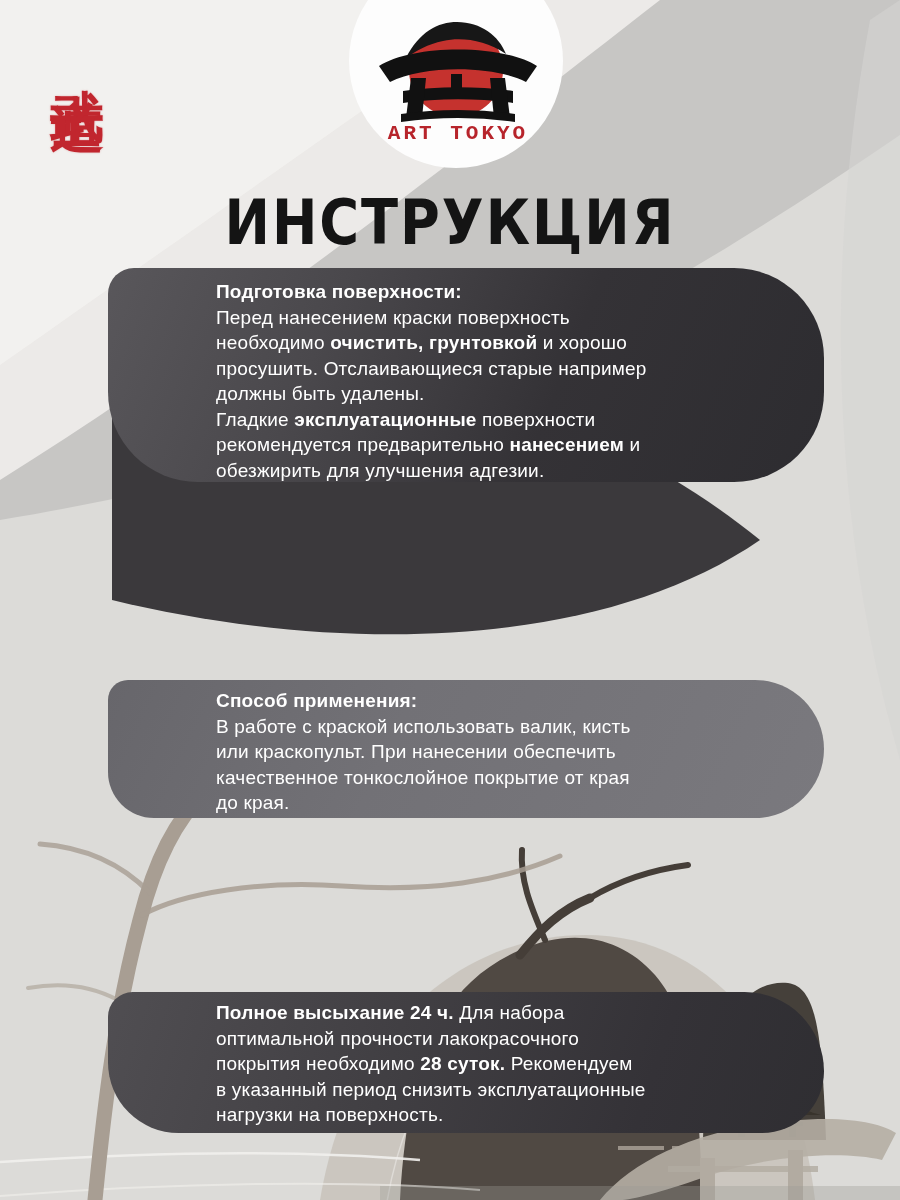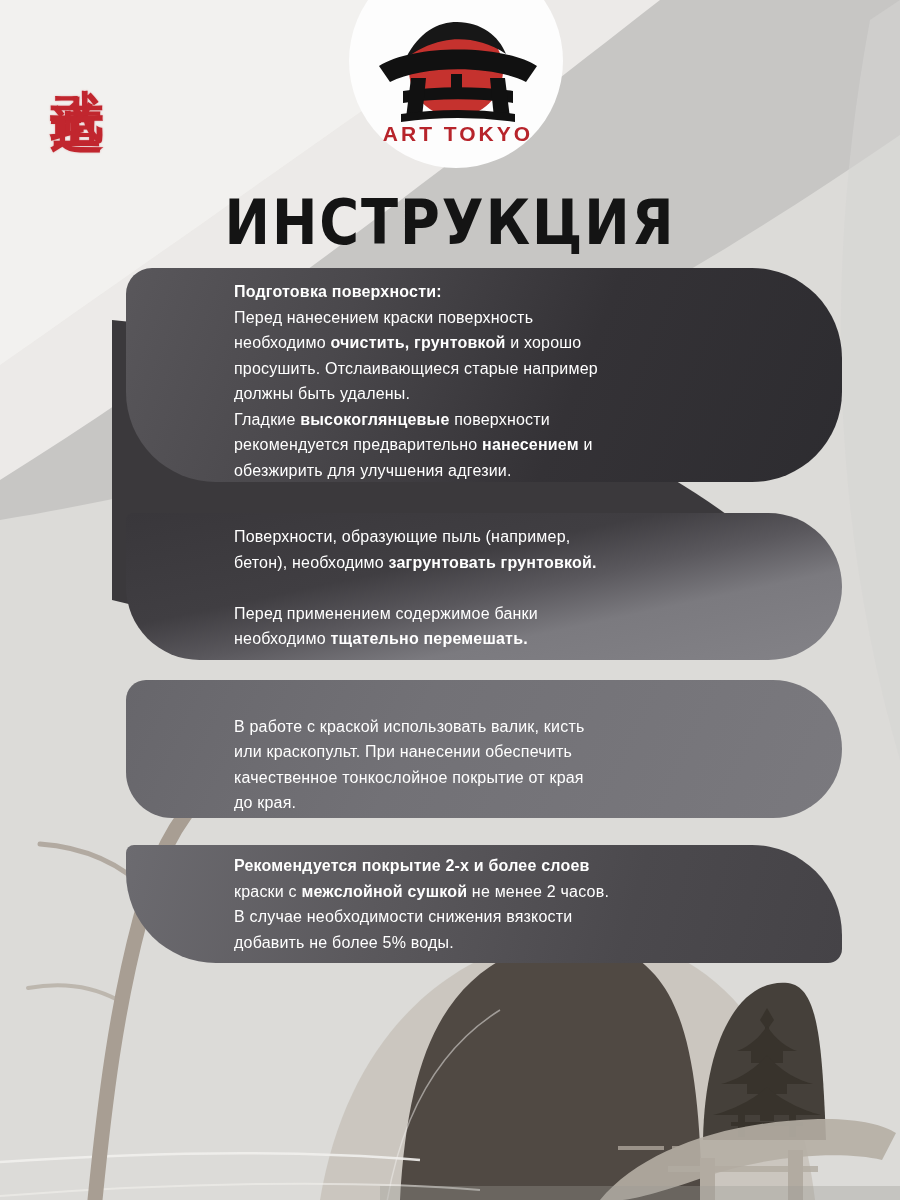--- a/index.html
+++ b/index.html
@@ -19,38 +19,38 @@
     color:#c1262e;font-weight:700;
     text-shadow:0 0 2px rgba(193,38,46,.35);
   }
 
   
   .logo{position:absolute;left:343px;top:-54px;width:230px;height:236px;z-index:3;}
   .logo svg{display:block;}
   .brand{
     position:absolute;left:0;top:176px;width:230px;text-align:center;
     color:#b7242b;font-weight:bold;font-size:21px;letter-spacing:3px;
-    font-family:Liberation Sans, sans-serif;
+    font-family:Liberation Mono, monospace;
   }
 
   
   .title{
     position:absolute;left:0;top:186px;width:900px;margin:0;z-index:3;
     text-align:center;color:#141414;
     font-family:"DejaVu Sans",sans-serif;font-weight:800;
     font-size:56px;letter-spacing:2px;
     transform:scale(.97,1.12);transform-origin:center top;
   }
 
   
   .block{
-    position:absolute;left:126px;width:716px;z-index:2;
+    position:absolute;left:108px;width:716px;z-index:2;
     box-sizing:border-box;color:#fff;
     padding:8px 24px 8px 108px;
-    font-size:16px;line-height:25.5px;letter-spacing:.2px;
+    font-size:19px;line-height:25.5px;letter-spacing:.2px;
   }
   .block p{margin:0;white-space:pre-line;}
   .block b{font-weight:bold;}
   .b1{top:268px;height:214px;border-radius:26px 90px 90px 90px;padding-top:11px;
       background:linear-gradient(112deg,#59575b 0%,#4a484c 30%,#343236 62%,#2d2c30 100%);}
   .b2{top:513px;height:147px;border-radius:8px 90px 90px 90px;padding-top:11px;
       background:linear-gradient(168deg,#39373b 0%,#403e42 38%,#5a585d 54%,#7b7a7f 70%,#838287 100%);}
   .b3{top:680px;height:138px;border-radius:26px 90px 90px 60px;padding-top:8px;
       background:linear-gradient(115deg,#67666b 0%,#727176 40%,#7a797e 100%);}
   .b4{top:845px;height:118px;border-radius:8px 90px 14px 90px;padding-top:8px;
@@ -153,38 +153,32 @@
   </div>
 
   <h1 class="title">ИНСТРУКЦИЯ</h1>
 
   <section class="block b1">
     <p><b>Подготовка поверхности:</b><span>
 Перед нанесением краски поверхность
 необходимо </span><b>очистить, грунтовкой</b><span> и хорошо
 просушить. Отслаивающиеся старые например
 должны быть удалены.
-Гладкие </span><b>высокоглянцевые</b><span> поверхности
+Гладкие </span><b>эксплуатационные</b><span> поверхности
 рекомендуется предварительно </span><b>нанесением</b><span> и
 обезжирить для улучшения адгезии.</span></p>
   </section>
-  <section class="block b2">
-    <p><span>Поверхности, образующие пыль (например,
-бетон), необходимо </span><b>загрунтовать грунтовкой.</b><span>
-
-Перед применением содержимое банки
-необходимо </span><b>тщательно перемешать.</b></p>
-  </section>
   <section class="block b3">
-    <p><span>
+    <p><b>Способ применения:</b><span>
 В работе с краской использовать валик, кисть
 или краскопульт. При нанесении обеспечить
 качественное тонкослойное покрытие от края
 до края.</span></p>
   </section>
-  <section class="block b4">
-    <p><b>Рекомендуется покрытие 2-х и более слоев</b><span>
-краски с </span><b>межслойной сушкой</b><span> не менее 2 часов.
-В случае необходимости снижения вязкости
-добавить не более 5% воды.</span></p>
+  <section class="block b5">
+    <p><b>Полное высыхание 24 ч.</b><span> Для набора
+оптимальной прочности лакокрасочного
+покрытия необходимо </span><b>28 суток.</b><span> Рекомендуем
+в указанный период снизить эксплуатационные
+нагрузки на поверхность.</span></p>
   </section>
 
 </div>
 
 </body></html>

